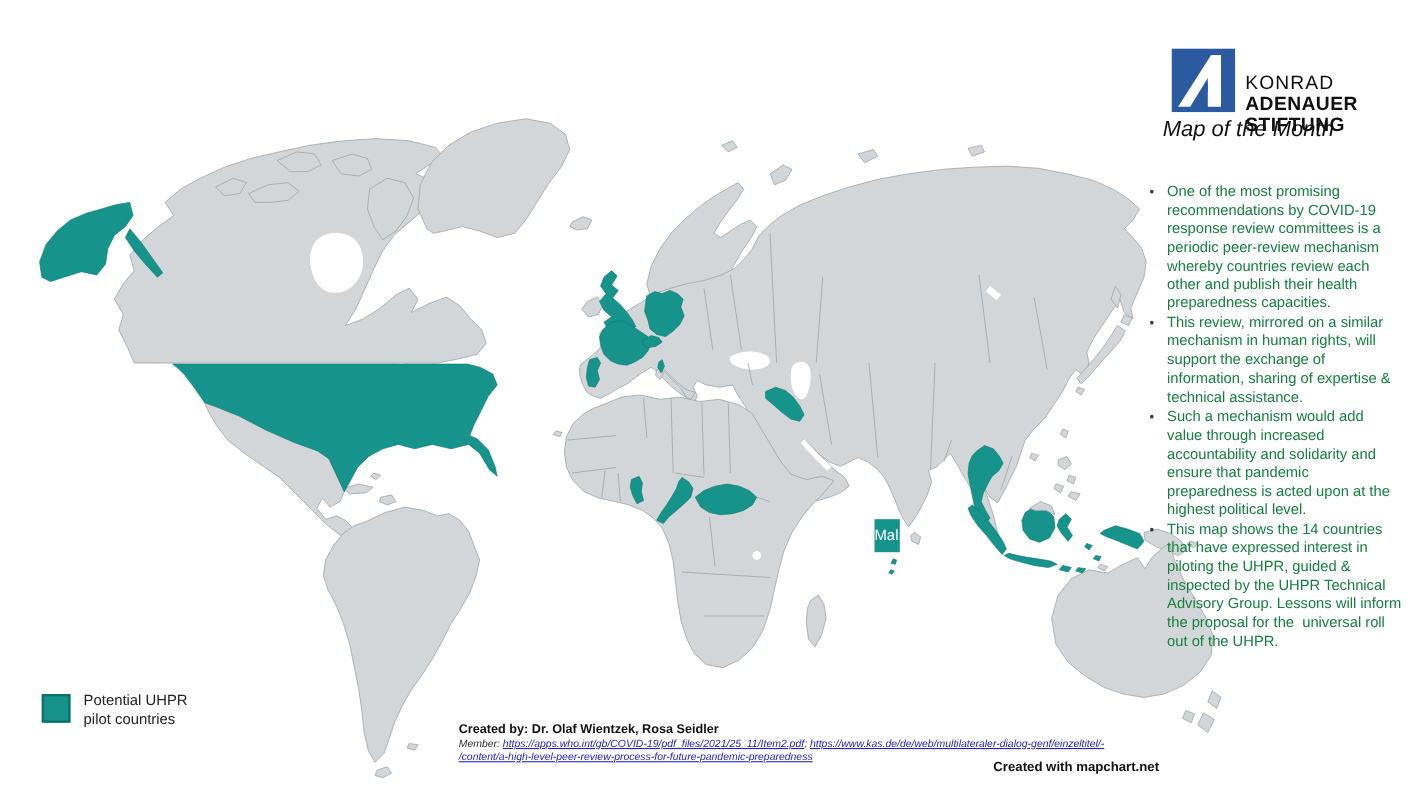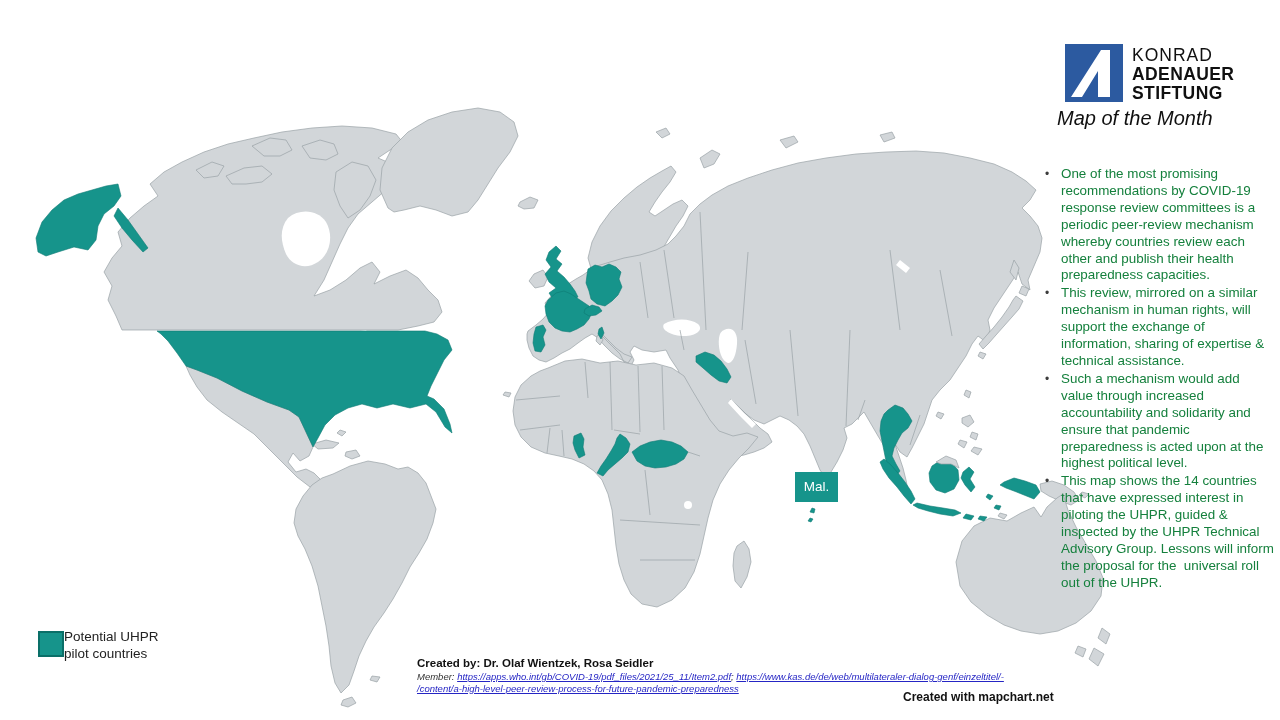--- a/index.html
+++ b/index.html
@@ -8,33 +8,33 @@
   svg.worldmap{position:absolute;left:0;top:0;}
   .land{fill:#d2d6d9;stroke:#9aa2a6;stroke-width:0.7;stroke-linejoin:round;}
   .water{fill:#ffffff;stroke:none;}
   .pilot{fill:#16948B;stroke:#0e7b73;stroke-width:0.6;stroke-linejoin:round;}
   .bline{fill:none;stroke:#9aa2a6;stroke-width:0.7;}
   .title{position:absolute;left:30px;top:40px;width:1000px;text-align:center;color:#1f1f1f;
     font-size:20px;line-height:26px;font-weight:400;letter-spacing:-0.4px;}
   .brand{position:absolute;left:1065px;top:44px;display:flex;align-items:flex-start;}
   .brand-mark{display:block;}
   .brand-text{margin-left:9px;color:#101010;padding-top:2px;}
-  .brand-text .k1{font-size:17.5px;line-height:19px;letter-spacing:1px;font-weight:400;}
+  .brand-text .k1{font-size:17.5px;line-height:19px;letter-spacing:1px;font-weight:400;margin-top:20px;}
   .brand-text .k2,.brand-text .k3{font-size:17.5px;line-height:19px;letter-spacing:0.4px;font-weight:700;}
   .subtitle{position:absolute;left:1057px;top:106px;font-style:italic;font-size:20px;line-height:25px;
     color:#101010;}
   .sidebar{position:absolute;left:1043px;top:166px;width:232px;margin:0;padding:0;list-style:none;}
   .sidebar li{position:relative;padding-left:18px;font-size:13.4px;line-height:16.9px;color:#15803d;
     margin-bottom:1px;white-space:pre-wrap;}
   .sidebar li::before{content:"•";position:absolute;left:2px;top:0;color:#3c3c3c;font-size:12px;}
   .legend{position:absolute;left:38px;top:628px;display:flex;align-items:flex-start;}
   .legend .swatch{width:22px;height:22px;background:#16948B;border:2px solid #0a6f68;display:inline-block;margin-top:3px;}
-  .legend .legend-text{margin-left:0;font-size:13.5px;line-height:17px;color:#222;}
-  .mal-label{position:absolute;left:795px;top:472px;width:43px;height:30px;background:#16948B;
-    color:#ffffff;font-size:13.5px;line-height:30px;text-align:center;}
+  .legend .legend-text{margin-left:12px;font-size:13.5px;line-height:17px;color:#222;}
+  .mal-label{position:absolute;left:795px;top:472px;width:23px;height:30px;background:#16948B;
+    color:#ffffff;font-size:13.5px;line-height:30px;text-align:right;}
   .credits{position:absolute;left:417px;top:656px;width:640px;}
   .createdby{font-size:11.5px;font-weight:700;color:#111;line-height:14px;}
   .sources{font-size:9.5px;font-style:italic;line-height:11.5px;color:#333;margin-top:1px;}
   .src-link{color:#2525c4;text-decoration:underline;cursor:pointer;}
   .mapchart{position:absolute;left:903px;top:690px;font-size:12px;font-weight:700;color:#111;}
 </style>
 </head>
 <body>
 
 <div class="canvas">

